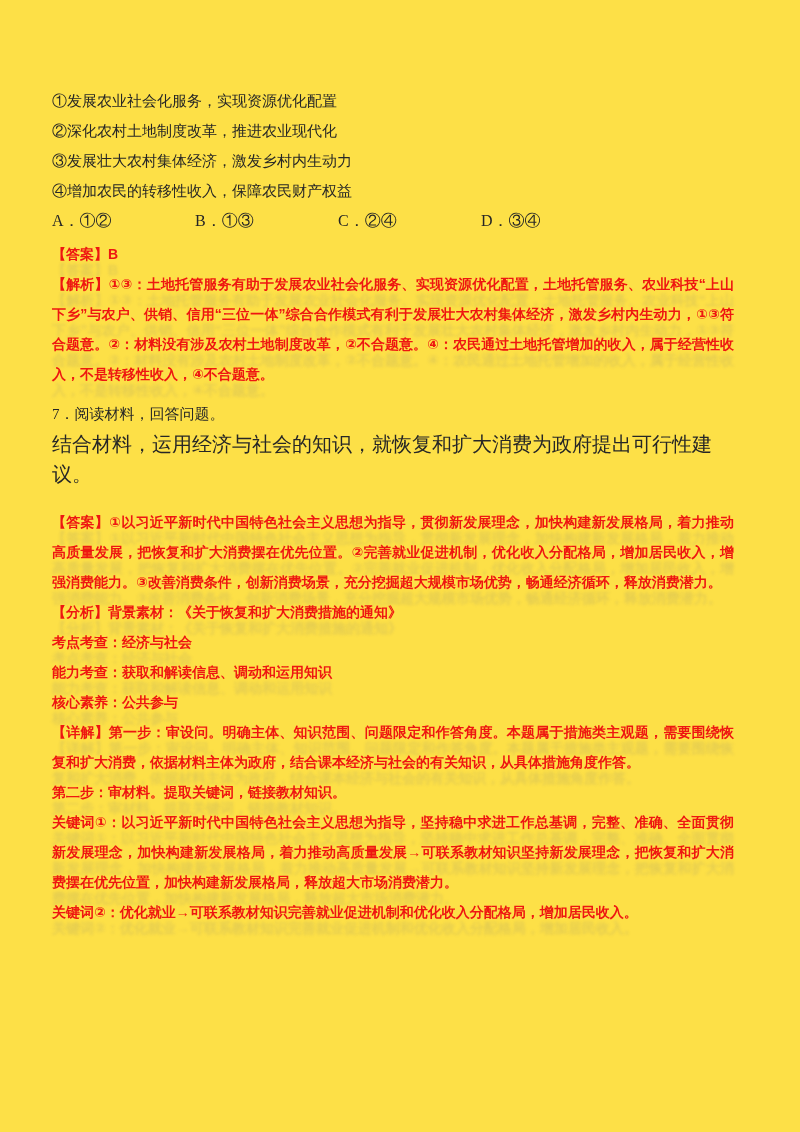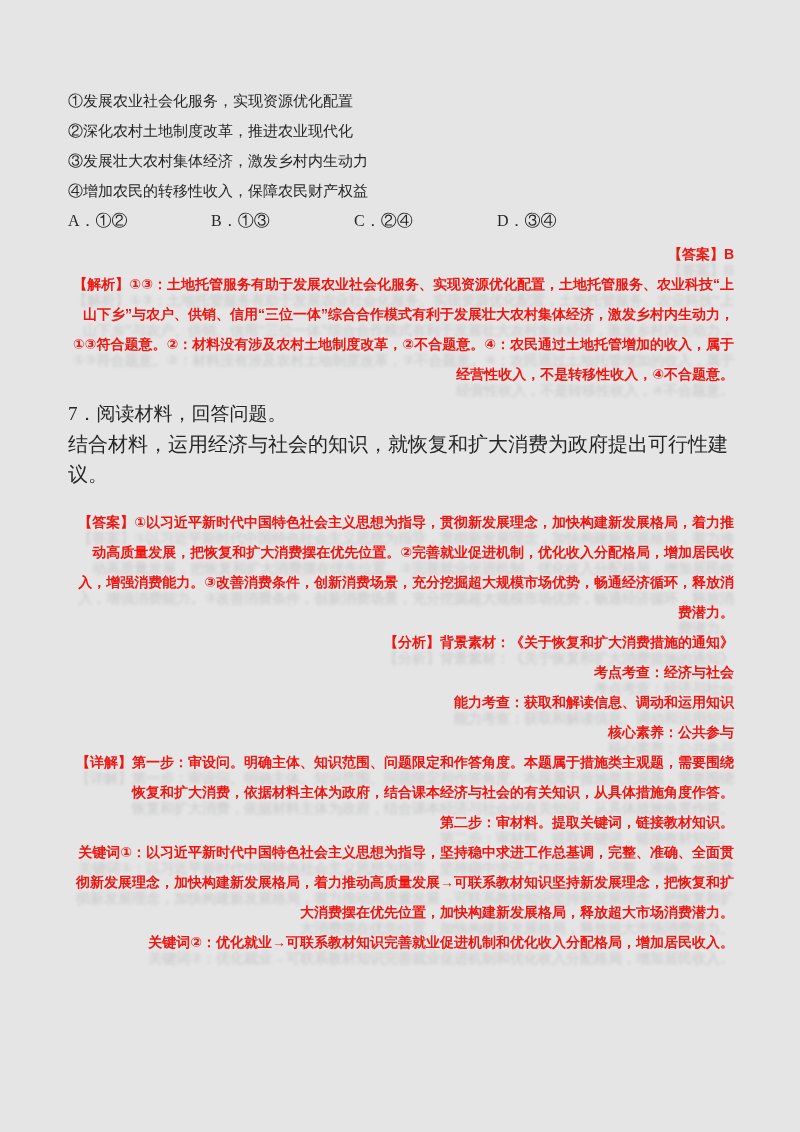--- a/index.html
+++ b/index.html
@@ -1,38 +1,38 @@
 <!DOCTYPE html>
 <html><head>
 <meta charset="utf-8">
 <style>
   html,body{margin:0;padding:0;}
   body{
     width:800px;height:1132px;overflow:hidden;background:#ffffff;
     font-family:"Liberation Serif","DejaVu Serif",serif;color:#262626;
   }
-  .page{width:800px;height:1132px;box-sizing:border-box;padding:86px 66px 0 68px;background:#e5e5e5;}
+  .page{width:800px;height:1132px;box-sizing:border-box;padding:86px 66px 0 52px;background:#fde047;}
   
   .opt{font-size:15px;line-height:30px;white-space:nowrap;}
   .choices{display:flex;font-size:16px;line-height:30px;}
   .choices .c{width:143px;}
   .choices .c:last-child{width:auto;}
   
   .red{
     color:#ee1611;font-weight:bold;
     font-family:"Liberation Sans","DejaVu Sans",sans-serif;
     filter:blur(0.45px);
     text-shadow:0 16px 3px rgba(120,120,120,0.18);
   }
-  .red p{margin:0;text-align:right;}
+  .red p{margin:0;}
   .r-line{font-size:14px;line-height:30px;}
   .r-par{font-size:14px;line-height:30px;text-align:justify;}
   .q6red{margin-top:3px;}
   
-  .q7head{font-size:19px;line-height:30px;margin-top:10px;}
+  .q7head{font-size:15px;line-height:30px;margin-top:10px;}
   .material{
     font-size:15px;line-height:32px;letter-spacing:0.5px;
     text-align:justify;text-indent:2em;margin:4px 0 0;
   }
   .task{font-size:20px;line-height:30px;margin:0;}
   .q7red{margin-top:18px;}
 </style>
 </head>
 <body>
 

